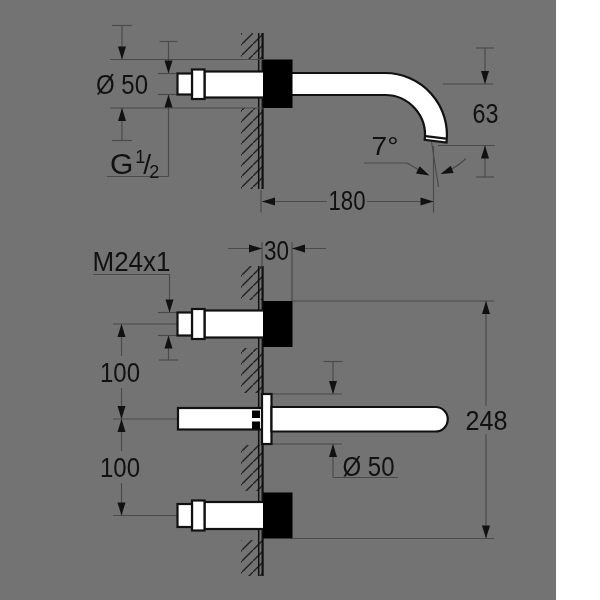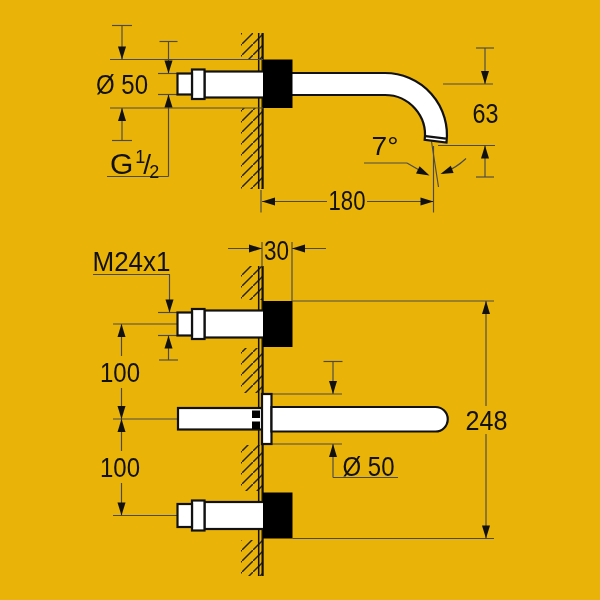--- a/index.html
+++ b/index.html
@@ -1,16 +1,16 @@
 <!DOCTYPE html>
 <html><head>
 <meta charset="utf-8">
 <style>
   html,body{margin:0;padding:0;background:#ffffff;}
-  .sheet{width:600px;height:600px;background:#eab308;position:relative;overflow:hidden;}
+  .sheet{width:556px;height:600px;background:#737373;position:relative;overflow:hidden;}
   svg{display:block;}
   .obj{fill:#ffffff;stroke:#111111;stroke-width:2.2;stroke-linejoin:miter;}
   .objline{stroke:#111111;stroke-width:2.2;fill:none;}
   .wall1{stroke:#111111;stroke-width:1.5;fill:none;}
   .wall2{stroke:#111111;stroke-width:2.2;fill:none;}
   .thin{stroke:#4a4a4a;stroke-width:1.15;fill:none;}
   .blk{fill:#000000;stroke:none;}
   .arr{fill:#111111;stroke:none;}
   .lbl{font-family:"Liberation Sans", sans-serif;font-size:27px;fill:#111111;}
   .lbl-sm{font-family:"Liberation Sans", sans-serif;font-size:25px;fill:#111111;}

